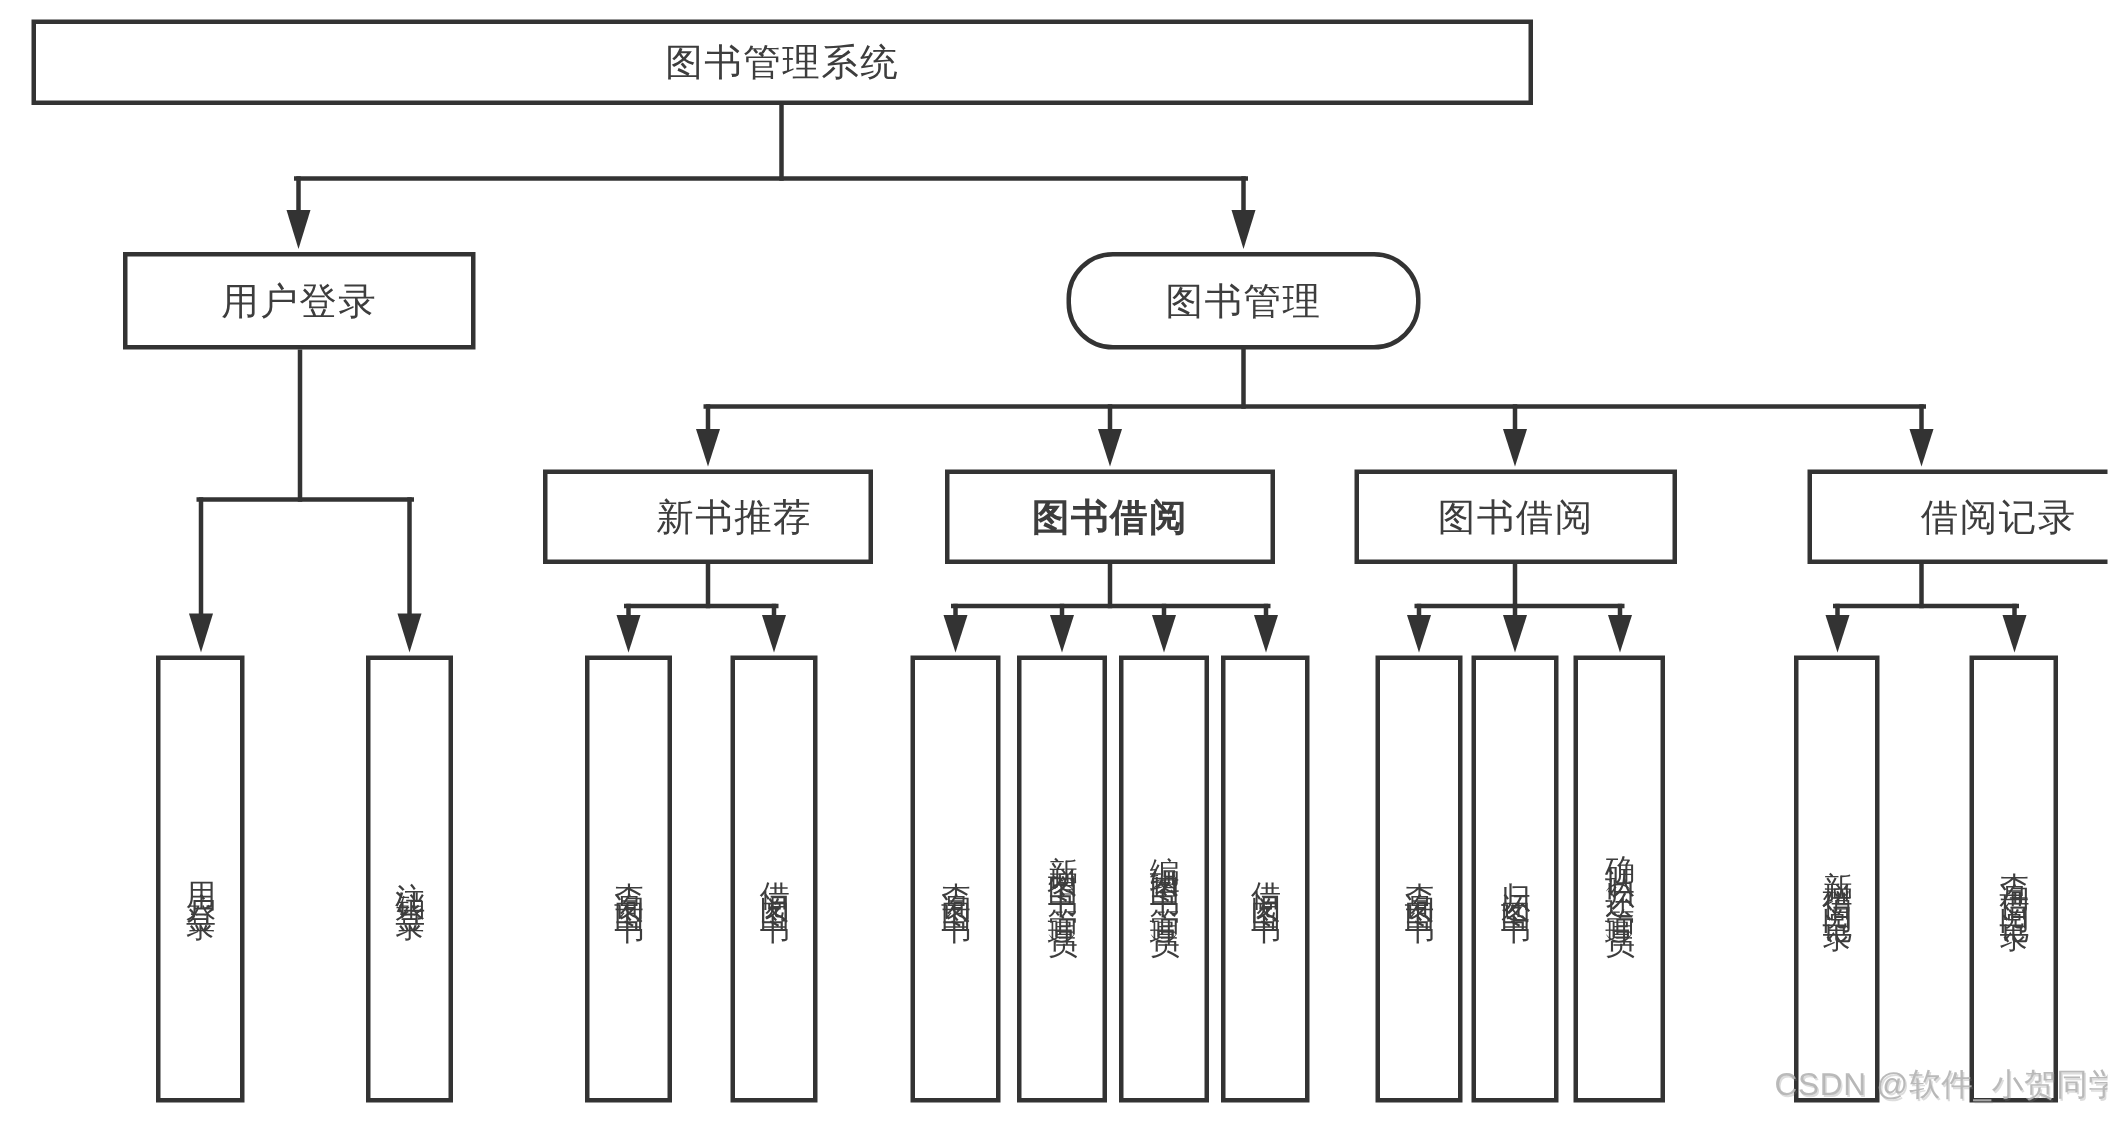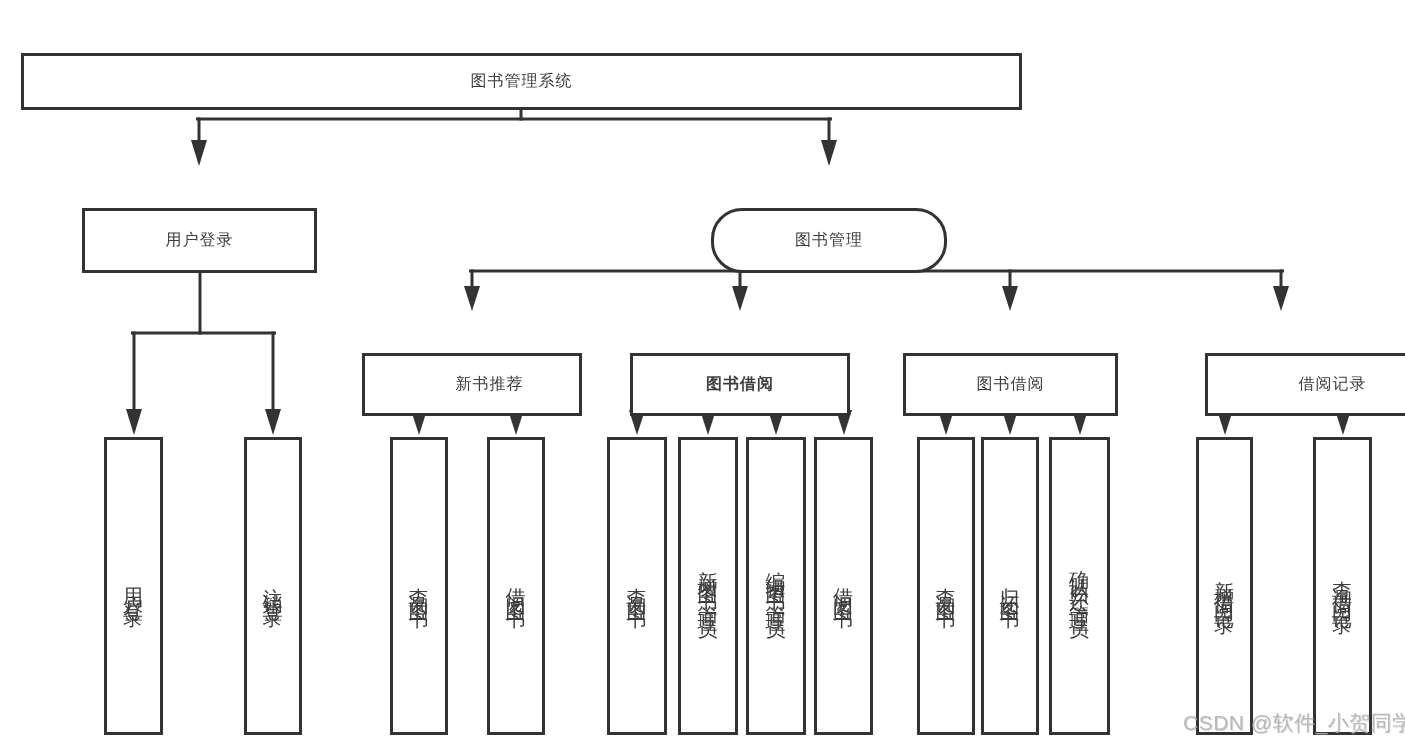--- a/index.html
+++ b/index.html
@@ -7,21 +7,21 @@
     width:1405px;height:747px;position:relative;background:#ffffff;
     font-family:"Liberation Sans", sans-serif;overflow:hidden;
   }
   .stage{position:absolute;left:0;top:0;width:1405px;height:747px;}
   svg.connectors{position:absolute;left:0;top:0;pointer-events:none;}
   .box{
     position:absolute;box-sizing:border-box;background:#ffffff;
     border:3px solid #333333;color:#3d3d3d;
     display:flex;align-items:center;justify-content:center;
   }
-  .h-box{font-size:16px;letter-spacing:1px;white-space:nowrap;margin-top:40px;}
+  .h-box{font-size:25px;letter-spacing:1px;white-space:nowrap;}
   .v-box{
     writing-mode:vertical-rl;
     font-size:20px;letter-spacing:7px;line-height:1;
     text-align:center;
   }
   .watermark{
     position:absolute;left:1183px;top:709px;
     font-size:21px;color:rgba(178,178,178,0.9);
     white-space:nowrap;letter-spacing:0.5px;
     text-shadow:1px 1px 0 rgba(120,120,120,0.25);

